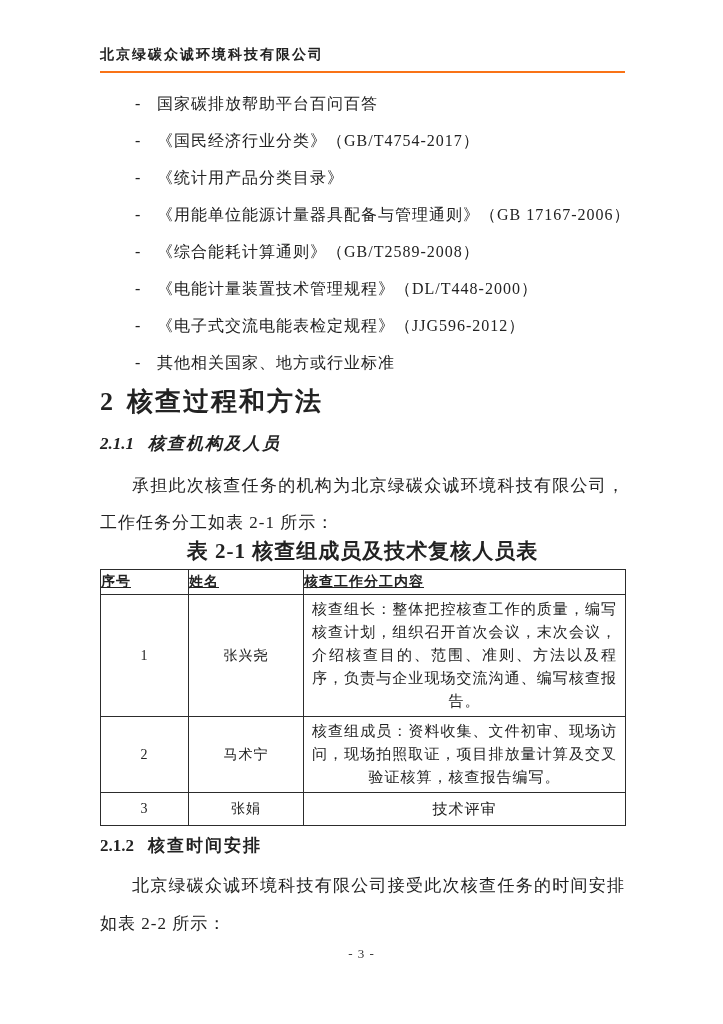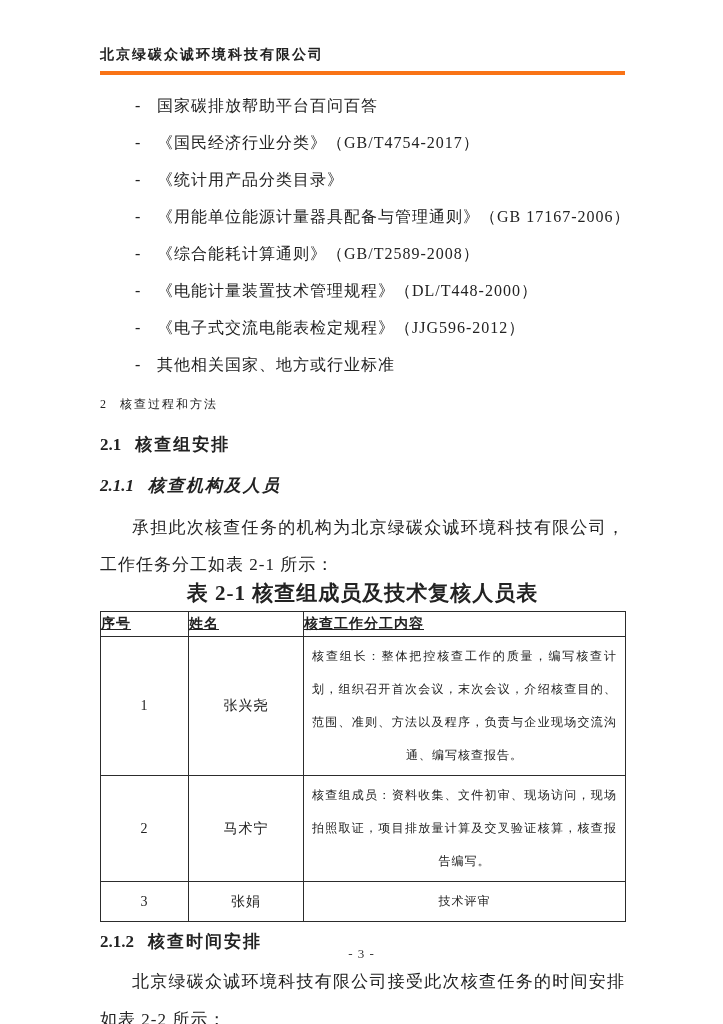--- a/index.html
+++ b/index.html
@@ -9,41 +9,41 @@
     position: relative;
     overflow: hidden;
     font-family: "Liberation Serif", "DejaVu Serif", serif;
     color: #222222;
   }
   .inner { padding: 46px 98px 0 100px; }
 
   
   .doc-header {
     display: flex; justify-content: space-between; align-items: baseline;
-    border-bottom: 4px solid #f97316;
+    border-bottom: 2px solid #f97316;
     padding-bottom: 7px;
     gap: 28px;
   }
   .company { font-size: 14px; font-weight: bold; letter-spacing: 2px; }
   .archive { font-size: 14px; font-weight: bold; letter-spacing: 1px; white-space: nowrap; }
   .archive-no { font-size: 15px; margin-left: 8px; letter-spacing: 0.5px; }
 
   
   .ref-list { list-style: none; margin: 22px 0 0 0; padding: 0; }
   .ref-item {
     margin: 0 0 20px 0;
     padding-left: 35px;
     font-size: 16px; line-height: 17px;
     letter-spacing: 1px;
     white-space: nowrap;
   }
   .dash { display: inline-block; width: 22px; letter-spacing: 0; }
 
   
-  .h-l1 { margin: 18px 0 0 0; font-size: 12px; font-weight: normal; line-height: 22px; letter-spacing: 2px; }
+  .h-l1 { margin: 18px 0 0 0; font-size: 26px; font-weight: bold; line-height: 22px; letter-spacing: 2px; }
   .h-l2 { margin: 20px 0 0 0; font-size: 17px; font-weight: bold; line-height: 20px; letter-spacing: 2px; }
   .h-l3 { margin: 21px 0 0 0; font-size: 17px; font-weight: bold; line-height: 20px; letter-spacing: 2px; font-style: italic; }
   .h-l3b { margin: 10px 0 0 0; font-size: 17px; font-weight: bold; line-height: 20px; letter-spacing: 2px; }
   .h-num { margin-right: 14px; letter-spacing: 0; }
 
   
   .para {
     margin: 13px 0 0 0;
     font-size: 17px; line-height: 37px;
     letter-spacing: 1px;
@@ -74,21 +74,21 @@
     height: 24px; text-align: left;
     letter-spacing: 1px; padding: 0; text-decoration: underline;
   }
   .col-no { width: 88px; }
   .col-name { width: 115px; }
   .col-content { width: 322px; }
   td.c-no, td.c-name {
     text-align: center; font-size: 14px; letter-spacing: 1px; vertical-align: middle;
   }
   td.c-content {
-    font-size: 12px; line-height: 33px;
+    font-size: 15px; line-height: 23px;
     letter-spacing: 1px;
     padding: 3px 8px;
     text-align: justify;
     text-justify: inter-character;
     text-align-last: center;
     vertical-align: middle;
   }
   tr.row-short td { height: 26px; }
   tr.row-short td.c-content { text-align: center; }
 
@@ -119,23 +119,20 @@
       <li class="ref-item"><span class="dash">-</span><span>《综合能耗计算通则》（GB/T2589-2008）</span></li>
       <li class="ref-item"><span class="dash">-</span><span>《电能计量装置技术管理规程》（DL/T448-2000）</span></li>
       <li class="ref-item"><span class="dash">-</span><span>《电子式交流电能表检定规程》（JJG596-2012）</span></li>
       <li class="ref-item"><span class="dash">-</span><span>其他相关国家、地方或行业标准</span></li>
     </ul>
 
     <div class="h-l1">
       <span class="h-num">2</span><span>核查过程和方法</span>
     </div>
 
-    <div class="h-l2">
-      <span class="h-num">2.1</span><span>核查组安排</span>
-    </div>
 
     <div class="h-l3">
       <span class="h-num">2.1.1</span><span>核查机构及人员</span>
     </div>
 
     <p class="para">承担此次核查任务的机构为北京绿碳众诚环境科技有限公司，工作任务分工如表 2-1 所示：</p>
 
     <div class="tbl-caption">表 2-1 核查组成员及技术复核人员表</div>
 
     <table class="members">

